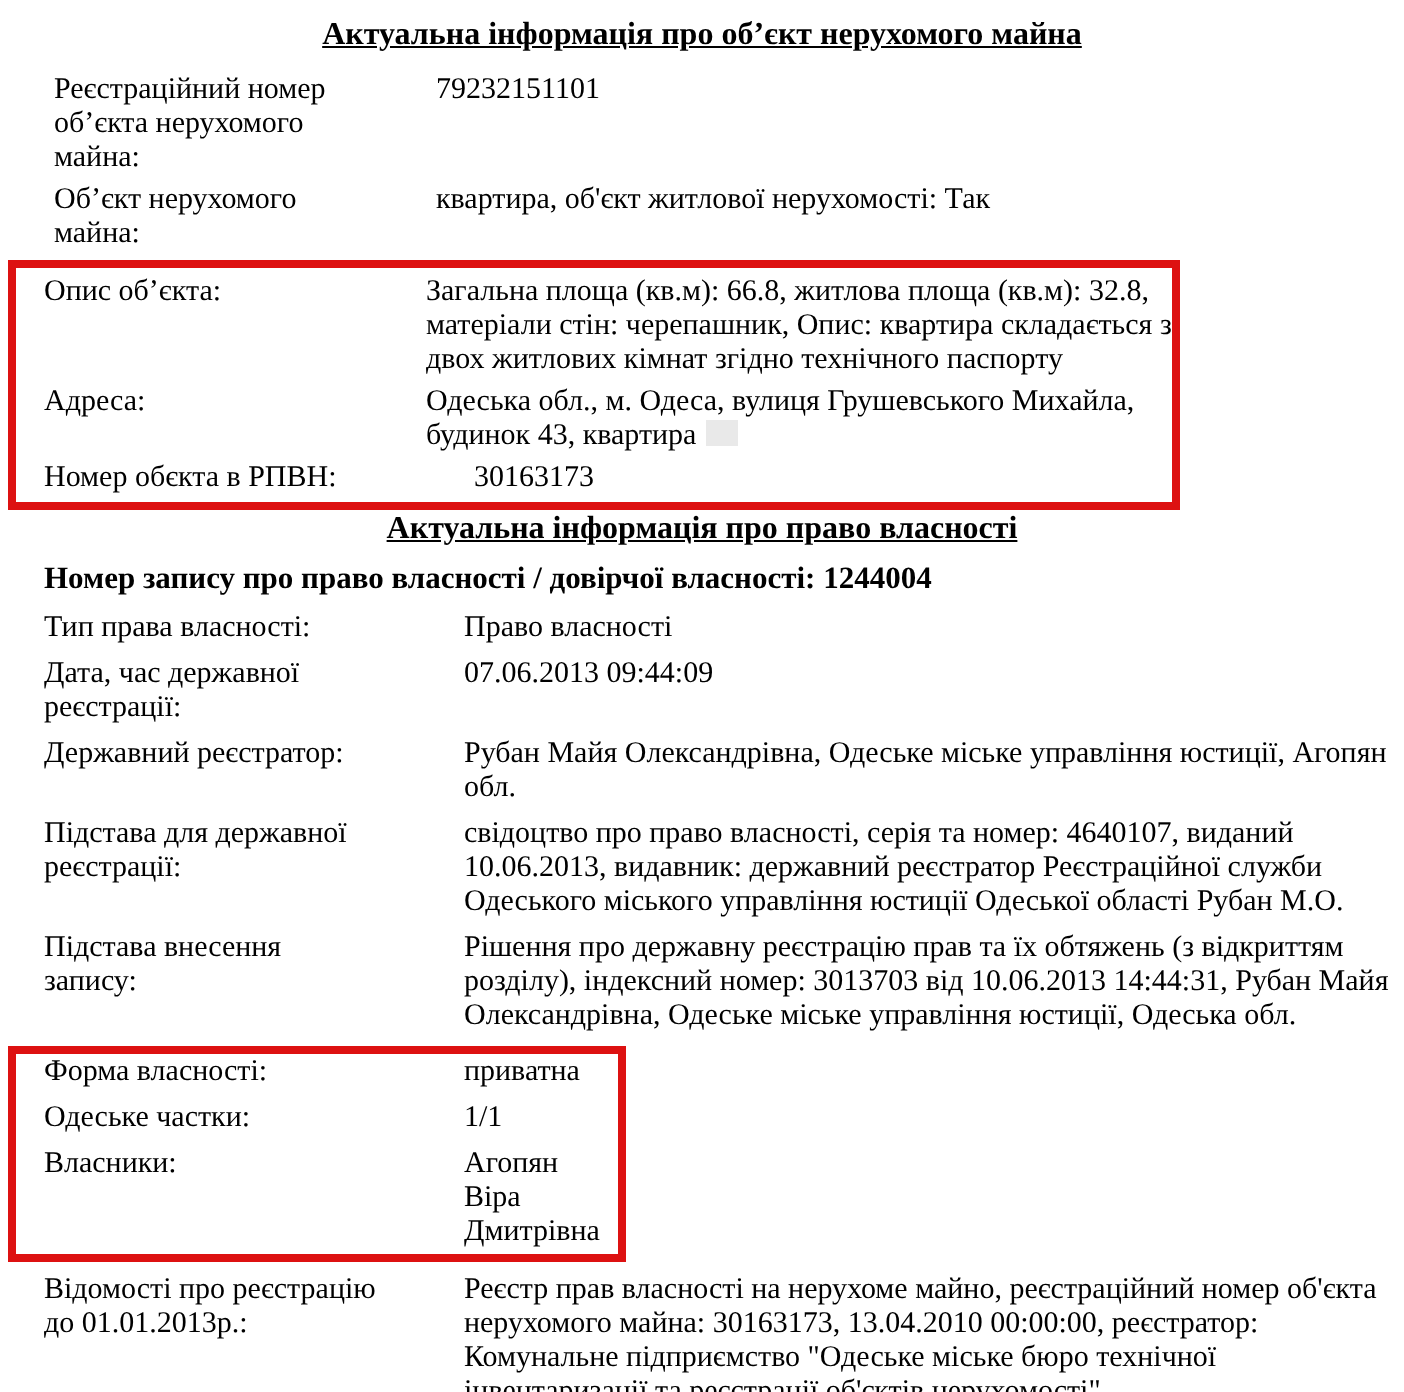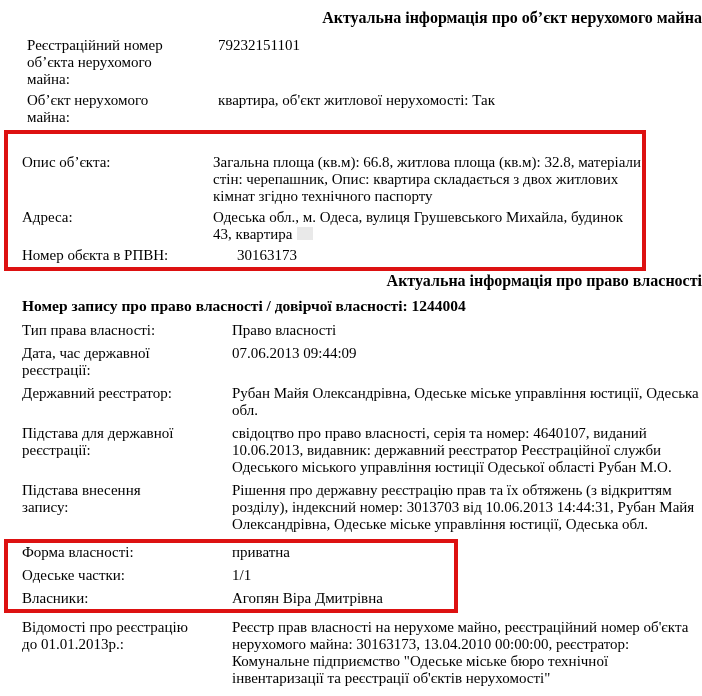--- a/index.html
+++ b/index.html
@@ -8,47 +8,48 @@
   }
   html,body{margin:0;padding:0;background:#fff;}
   body{
     width:702px;height:696px;
     font-family:"Liberation Serif","DejaVu Serif",serif;
     font-size:15px;line-height:17px;color:#000;
     overflow:hidden;
   }
   .doc{padding-top:8px;}
   .sec-title{
-    text-align:right;font-weight:bold;font-size:16px;line-height:19px;
+    text-align:center;font-weight:bold;font-size:16px;line-height:19px;
     margin:0 0 10px 0;
+    text-decoration:underline;
   }
   .sec-title.second{margin-bottom:7px;}
   .subtitle{
     font-weight:bold;font-size:15.5px;line-height:17px;
     padding-left:22px;margin-bottom:8px;
   }
   .row{display:flex;align-items:flex-start;padding-left:22px;margin-bottom:4px;justify-content:center;}
   .row .label{width:191px;flex:none;white-space:pre-line;}
   .row .value{width:479px;}
   .sec2 .row{margin-bottom:6px;gap:19px;}
   .hl-box{
     border:4px solid var(--hl);
     box-sizing:border-box;
     margin-left:4px;
   }
   .hl-box .row{padding-left:14px;}
   .box1{
-    width:642px;
-    padding:20px 0 3px 0;
+    width:586px;
+    padding:4px 0 3px 0;
     margin-bottom:0;
   }
   .box1 .row{margin-bottom:4px;}
   .box1 .row:last-child{margin-bottom:0;gap:24px;}
   .box2{
-    width:454px;
+    width:309px;
     padding:1px 0 2px 0;
   }
   .box2 .row{margin-bottom:6px;}
   .box2 .row:last-child{margin-bottom:0;}
   .final-row{margin-top:6px;}
   .redact{
     display:inline-block;width:16px;height:13px;
     background:var(--redact);margin-left:5px;vertical-align:-1px;
   }
 </style>
@@ -97,21 +98,21 @@
     </div>
 
     <div class="row">
       <div class="label">Дата, час державної
 реєстрації:</div>
       <div class="value">07.06.2013 09:44:09</div>
     </div>
 
     <div class="row">
       <div class="label">Державний реєстратор:</div>
-      <div class="value">Рубан Майя Олександрівна, Одеське міське управління юстиції, Одеська обл.</div>
+      <div class="value">Рубан Майя Олександрівна, Одеське міське управління юстиції, Агопян обл.</div>
     </div>
 
     <div class="row">
       <div class="label">Підстава для державної
 реєстрації:</div>
       <div class="value">свідоцтво про право власності, серія та номер: 4640107, виданий 10.06.2013, видавник: державний реєстратор Реєстраційної служби Одеського міського управління юстиції Одеської області Рубан М.О.</div>
     </div>
 
     <div class="row">
       <div class="label">Підстава внесення

